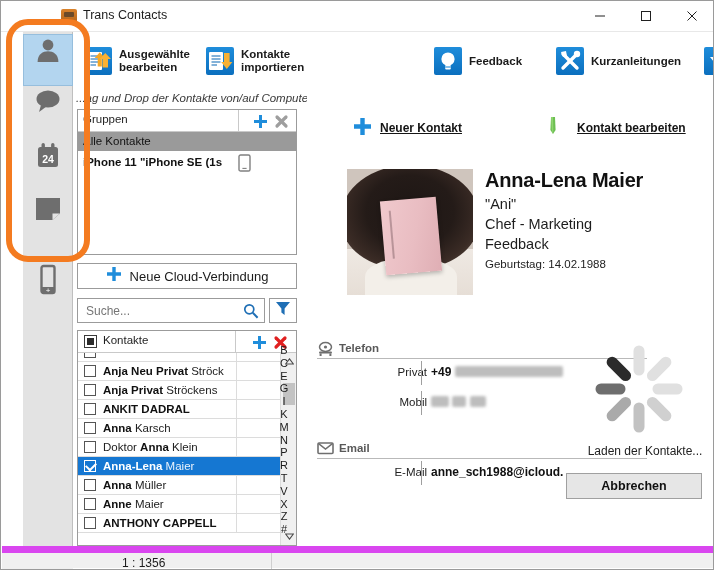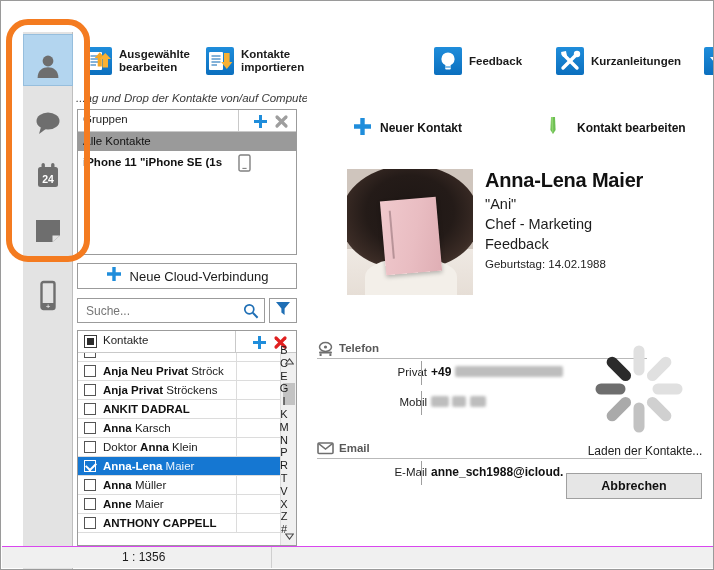--- a/index.html
+++ b/index.html
@@ -48,21 +48,21 @@
   .wbtn svg { display: block; }
 
   
   #rail {
     position: absolute; left: 22px; top: 31px; width: 50px; height: 538px;
     background: #e3e3e3;
     border-right: 1px solid #bfbfbf;
   }
   .rail-item {
     position: absolute; left: 0; width: 50px; height: 52px;
-    display: flex; align-items: flex-end; justify-content: center;
+    display: flex; align-items: flex-start; justify-content: center;
   }
   .rail-item.sel { background: #b3d5ef; border: 1px solid #96bedd; }
   #rail-contacts { top: 2px; }
   #rail-messages { top: 56px; }
   #rail-calendar { top: 110px; }
   #rail-notes    { top: 164px; }
   #rail-device   { top: 232px; }
   .rail-ico { fill: #6e6e6e; }
 
   
@@ -252,21 +252,21 @@
     background: #ffffff;
   }
   #act-new {
     position: absolute; left: 40px; top: 16px; height: 22px;
     display: flex; align-items: center; gap: 8px;
   }
   #act-edit {
     position: absolute; left: 232px; top: 16px; height: 22px;
     display: flex; align-items: center; gap: 16px;
   }
-  .act-lbl { font-size: 12px; font-weight: bold; color: #151515; }
+  .act-lbl { font-size: 12px; font-weight: bold; color: #151515; text-decoration: underline; }
 
   #photo {
     position: absolute; left: 34px; top: 68px; width: 126px; height: 126px;
     overflow: hidden; background: #cfc5bd;
   }
   #photo .hair {
     position: absolute; left: -6px; top: -4px; width: 138px; height: 104px;
     background: radial-gradient(ellipse at 50% 45%, #1d1614 0%, #241b18 45%, #3a2b25 70%, #6b5a50 100%);
     border-radius: 50% 50% 46% 46%;
   }
@@ -341,38 +341,58 @@
   #cancel-btn {
     position: absolute; left: 565px; top: 472px; width: 136px; height: 26px;
     background: #e6e6e6; border: 1px solid #a0a0a0;
     font-size: 12.5px; font-weight: bold; color: #111;
     display: flex; align-items: center; justify-content: center;
   }
 
   
   #statusbar {
     position: absolute; left: 1px; bottom: 1px; width: 712px; height: 22px;
-    background: #f0f0f0; border-top: 1px solid #d946ef;
+    background: #f0f0f0; border-top: 7px solid #d946ef;
   }
   #status-count {
     position: absolute; left: 120px; top: 3px;
     font-size: 12px; color: #1b1b1b;
   }
   #status-sep {
     position: absolute; left: 269px; top: 0; width: 1px; height: 21px; background: #cfcfcf;
   }
   #sb-left-pad {
     position: absolute; left: 0; top: 0; width: 71px; height: 21px; background: #f0f0f0;
   }
 </style>
 </head>
 <body>
 
 <div id="app">
 
+  <div id="titlebar">
+    <div id="title-icon"></div>
+    <div id="title-text">Trans Contacts</div>
+    <div class="wbtn" id="btn-min">
+      <svg width="12" height="12" viewBox="0 0 12 12">
+          <line x1="1" y1="6" x2="11" y2="6" stroke="#202020" stroke-width="1"></line>
+        </svg>
+    </div>
+    <div class="wbtn" id="btn-max">
+      <svg width="12" height="12" viewBox="0 0 12 12">
+          <rect x="1.5" y="1.5" width="9" height="9" fill="none" stroke="#202020" stroke-width="1"></rect>
+        </svg>
+    </div>
+    <div class="wbtn" id="btn-close">
+      <svg width="12" height="12" viewBox="0 0 12 12">
+          <line x1="1.5" y1="1.5" x2="10.5" y2="10.5" stroke="#202020" stroke-width="1"></line>
+          <line x1="10.5" y1="1.5" x2="1.5" y2="10.5" stroke="#202020" stroke-width="1"></line>
+        </svg>
+    </div>
+  </div>
 
   <div id="rail">
     <div class="rail-item sel" id="rail-contacts">
       <span>
         <svg width="30" height="30" viewBox="0 0 30 30">
             <circle cx="15" cy="10" r="5.4" class="rail-ico"></circle>
             <path d="M4.6 27 C4.6 19 10 16.2 15 16.2 C20 16.2 25.4 19 25.4 27 Z" class="rail-ico"></path>
           </svg>
       </span>
     </div>

